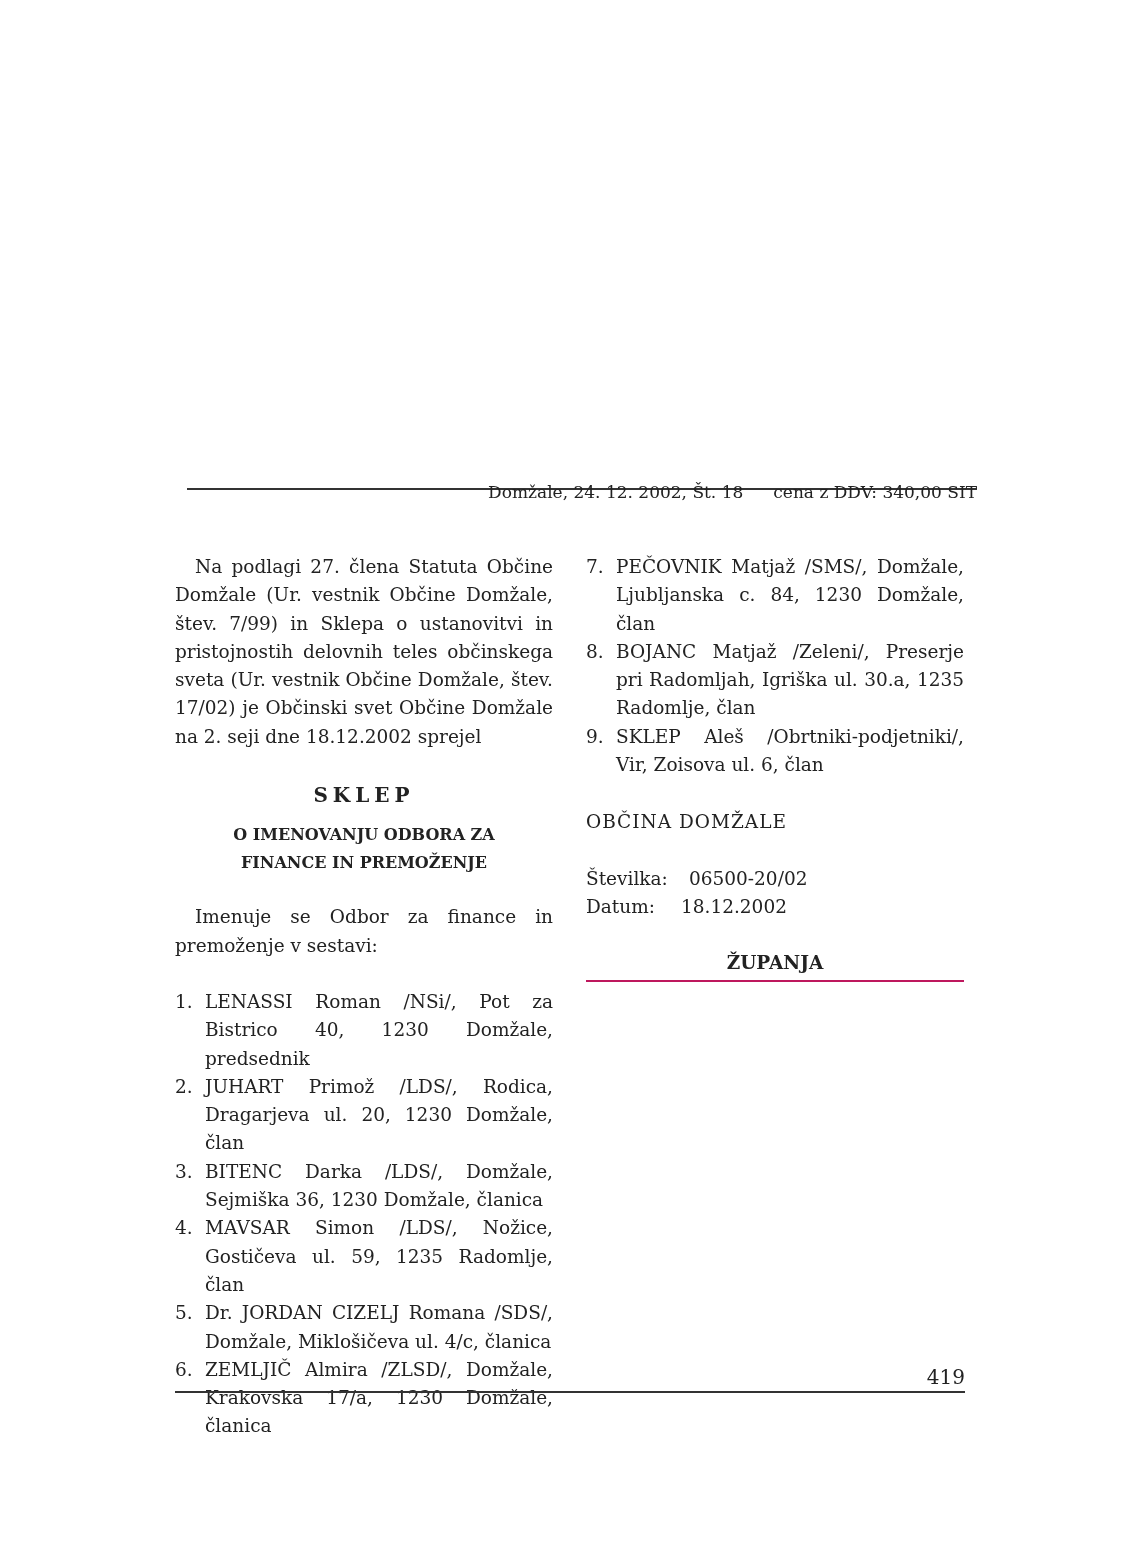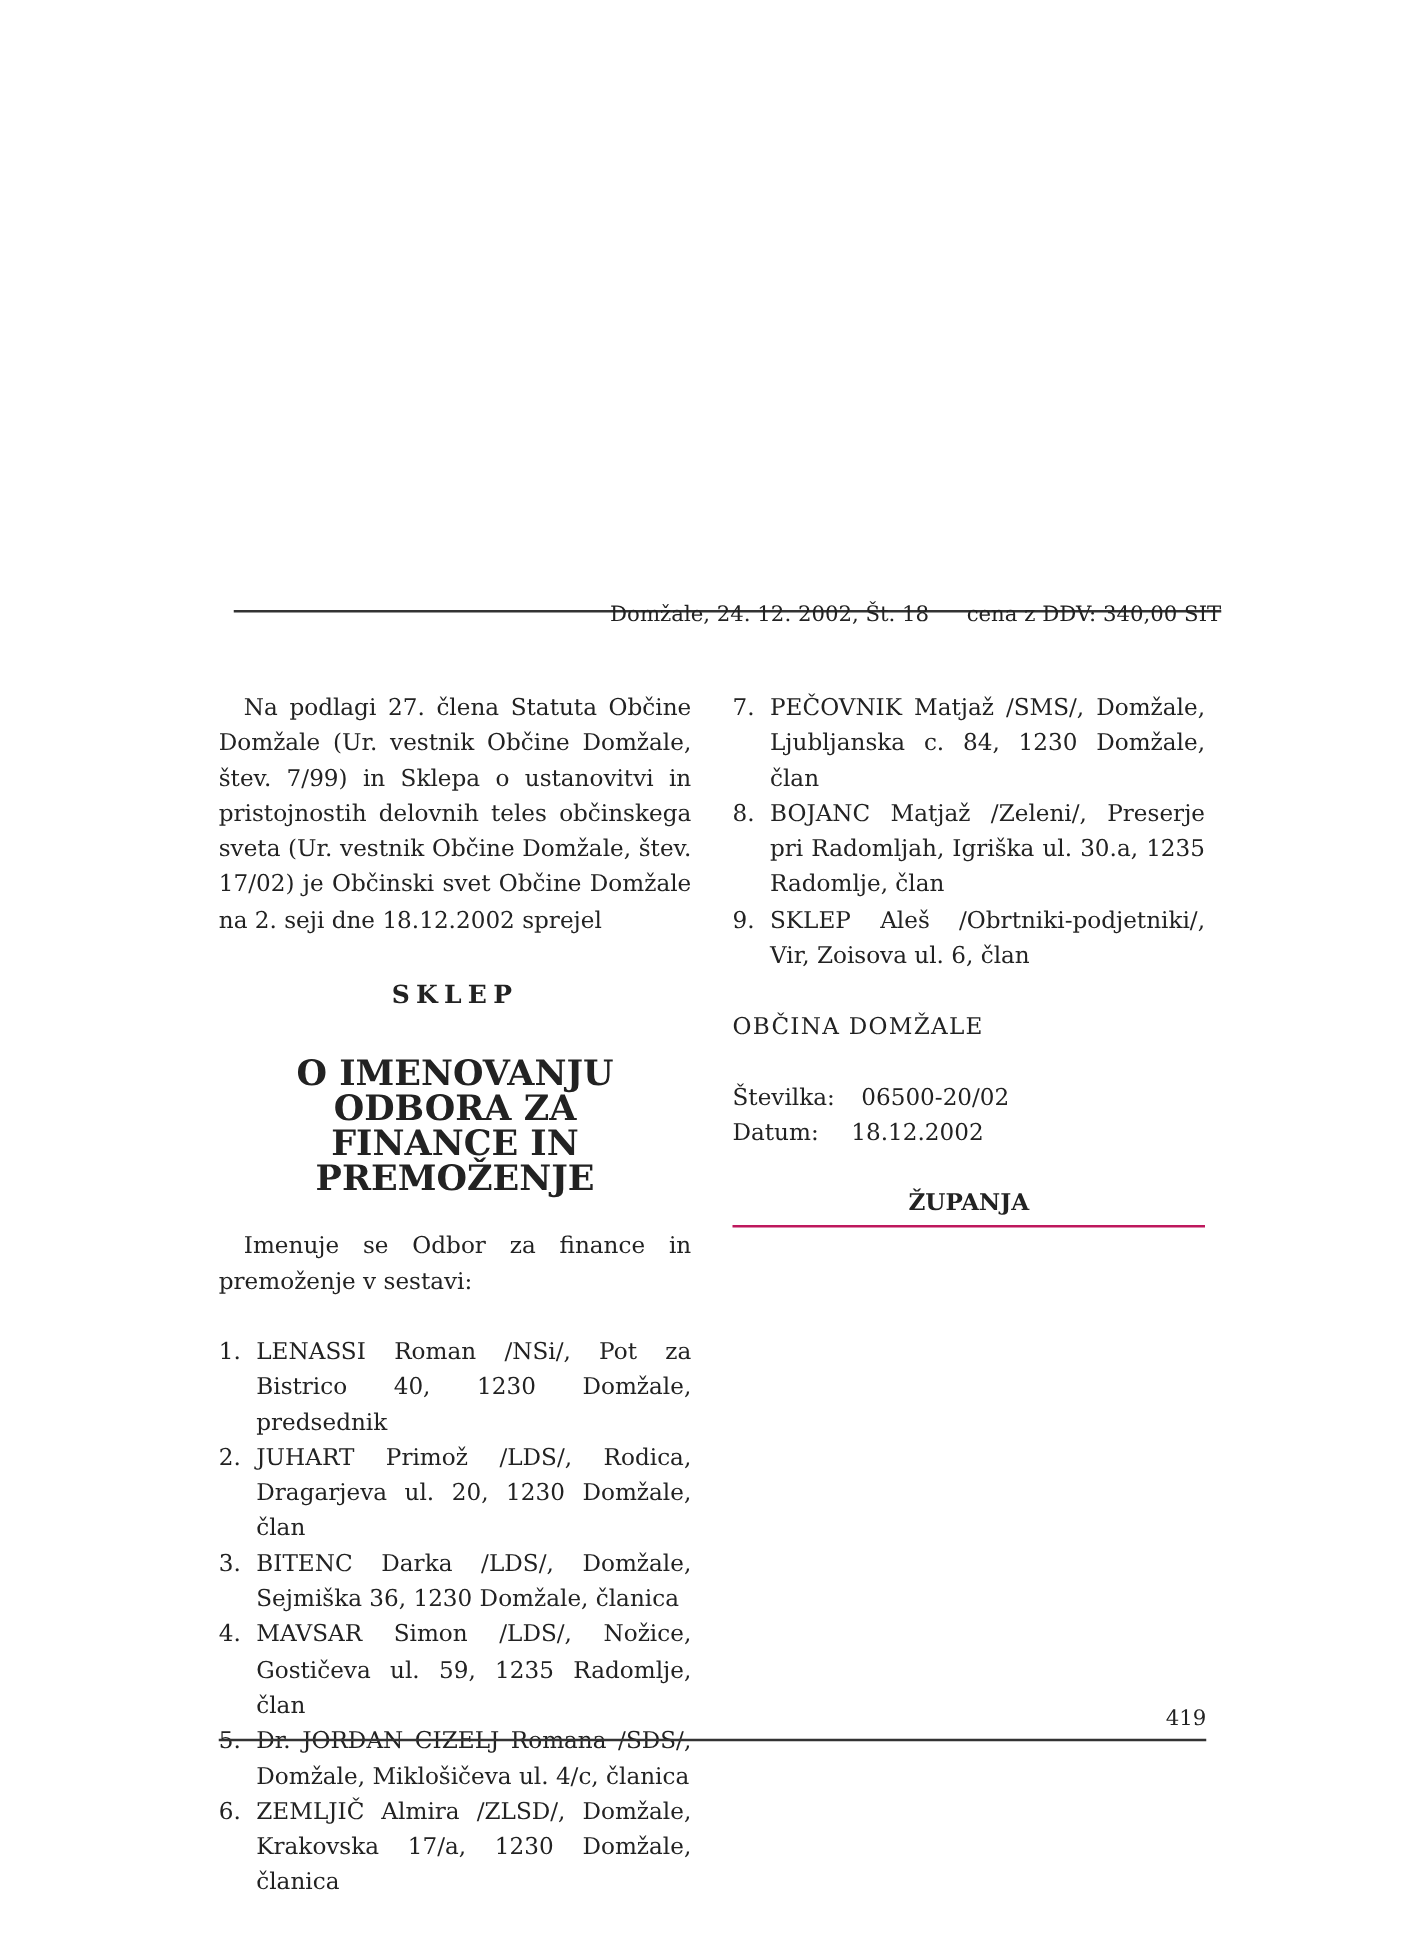--- a/index.html
+++ b/index.html
@@ -15,37 +15,37 @@
   .header span { display: inline-block; }
   .header .price { margin-left: 30px; }
   .col {
     position: absolute; top: 553px; width: 378px;
     font-size: 18.5px; line-height: 28.3px;
   }
   .col-left { left: 175px; }
   .col-right { left: 586px; }
   .para { margin: 0; text-align: justify; }
   .para.indent { text-indent: 20px; }
-  .sklep { text-align: center; font-weight: bold; letter-spacing: 5px; font-size: 20px; margin-top: 30px; margin-bottom: 36px; }
-  .title { text-align: center; font-weight: bold; font-size: 28px; line-height: 28px; margin-bottom: 26px; }
+  .sklep { text-align: center; font-weight: bold; letter-spacing: 5px; font-size: 20px; margin-top: 30px; margin-bottom: 12px; }
+  .title { text-align: center; font-weight: bold; font-size: 16px; line-height: 28px; margin-bottom: 26px; }
   .list { list-style: none; margin: 0; padding: 0; }
   .list.left { margin-top: 28px; }
   .list li { position: relative; padding-left: 30px; text-align: justify; }
   .list li .num { position: absolute; left: 0; top: 0; }
   .org { margin-top: 29px; }
   .org .inst { letter-spacing: 1px; }
   .org .council { font-weight: bold; }
   .ref { margin-top: 28px; }
   .ref .label { display: inline-block; }
   .ref .lab1 { width: 103px; }
   .ref .lab2 { width: 95px; }
   .sign { margin-top: 28px; text-align: center; font-weight: bold; border-bottom: 2px solid #be185d; padding-bottom: 2px; }
   .footer {
     position: absolute; left: 175px; top: 1365px; width: 790px; height: 26px;
-    border-bottom: 2px solid #333333; text-align: right; font-size: 17px;
+    border-bottom: 2px solid #333333; text-align: right; font-size: 20px;
   }
 </style>
 </head>
 <body>
 
 <div class="header">
   <span>Domžale, 24. 12. 2002, Št. 18</span><span class="price">cena z DDV: 340,00 SIT</span>
 </div>
 
 <div class="col col-left">

